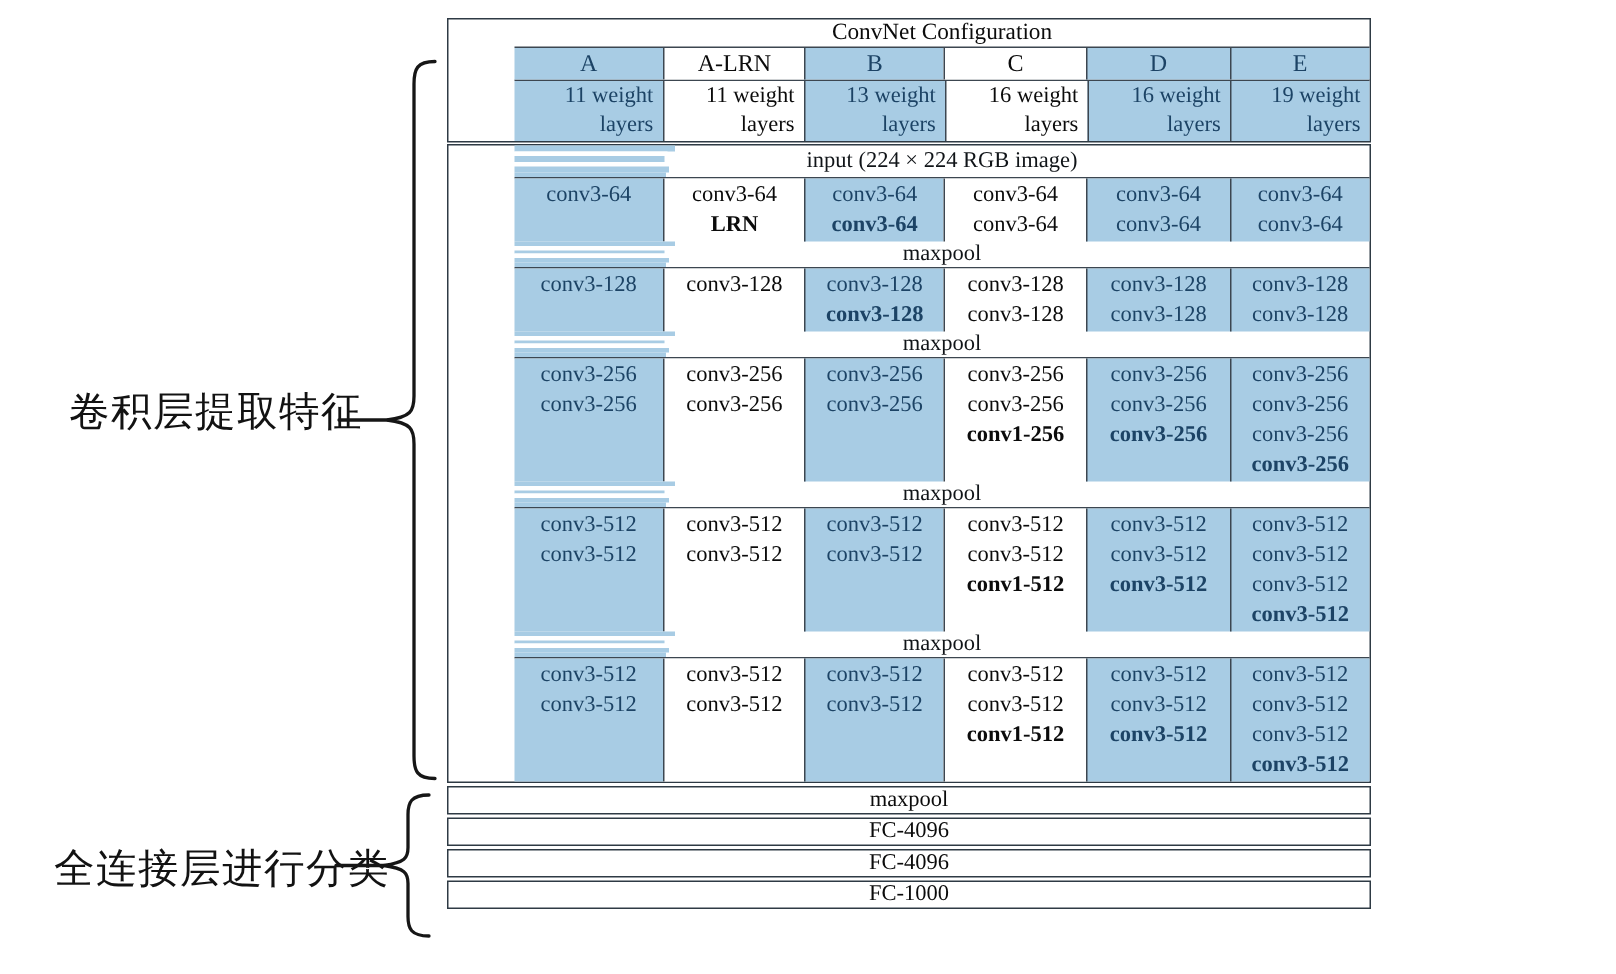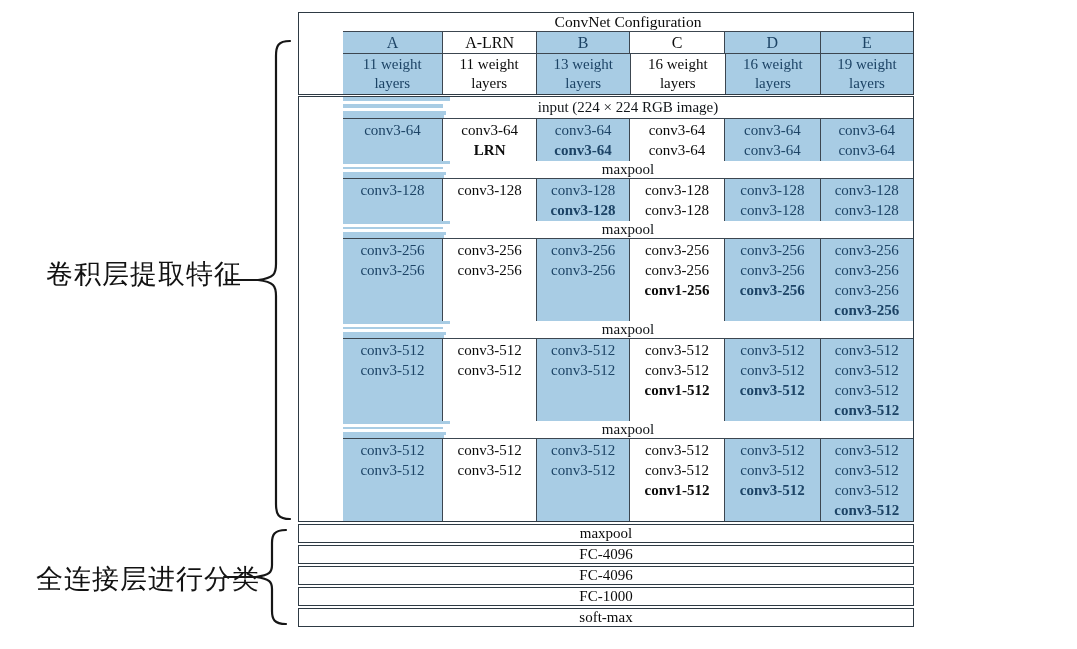--- a/index.html
+++ b/index.html
@@ -14,21 +14,21 @@
   .sec{border:1.5px solid #2e3a44;background:#fff;padding-left:44px;}
   #sec-body{margin-top:1px;}
   .row{display:flex;border-top:1px solid #3c4650;}
   .row:first-child{border-top:none;}
   .cell{box-sizing:border-box;text-align:center;overflow:hidden;}
   .cell + .cell{border-left:1px solid #3c4650;}
   .hl{background:var(--hl,#a8cce4);color:var(--navy,#1c4365);}
   .wh{background:#ffffff;color:#0b0b0b;}
   .row-title{height:18px;line-height:18px;text-align:center;font-size:15.5px;}
   .row-head .cell{height:21px;line-height:21px;font-size:16px;}
-  .row-sub .cell{height:40px;line-height:19px;padding:1px 6px 0 6px;}
+  .row-sub .cell{height:40px;line-height:19px;padding:1px 6px 0 6px;text-align:right;}
   .block .cell{padding-top:1px;}
   .line{line-height:20px;height:20px;}
   .b{font-weight:bold;}
   
   .span-row{position:relative;display:flex;flex-direction:column;}
   .span-row .stripe{height:100%;}
   .span-row .lbl{position:absolute;left:0;top:0;width:100%;height:100%;text-align:center;color:#101418;}
   .input-row{height:21px;}
   .input-row .lbl{line-height:21px;font-size:15px;}
   .mp-row{height:17px;}
@@ -267,18 +267,17 @@
             <div class="line">conv3-512</div>
             <div class="line b">conv3-512</div>
           </div>
         </div>
       </div>
     <div id="sec-bottom">
         <div class="fc-row">maxpool</div>
         <div class="fc-row">FC-4096</div>
         <div class="fc-row">FC-4096</div>
         <div class="fc-row">FC-1000</div>
-        <div class="fc-row">soft-max</div>
       </div>
   </div>
 
 
 </div>
 
 </body></html>

